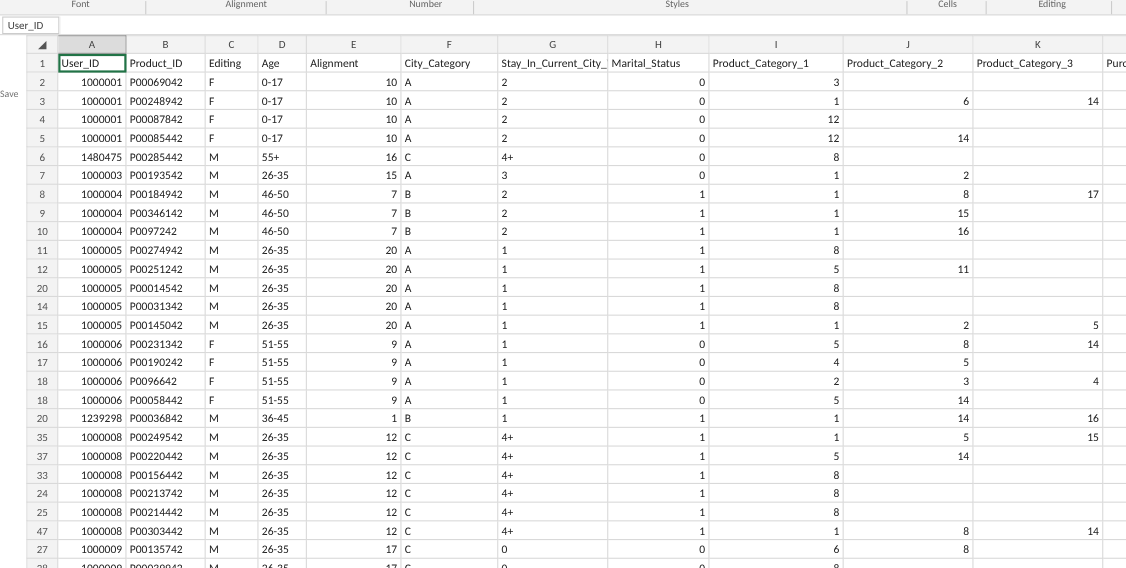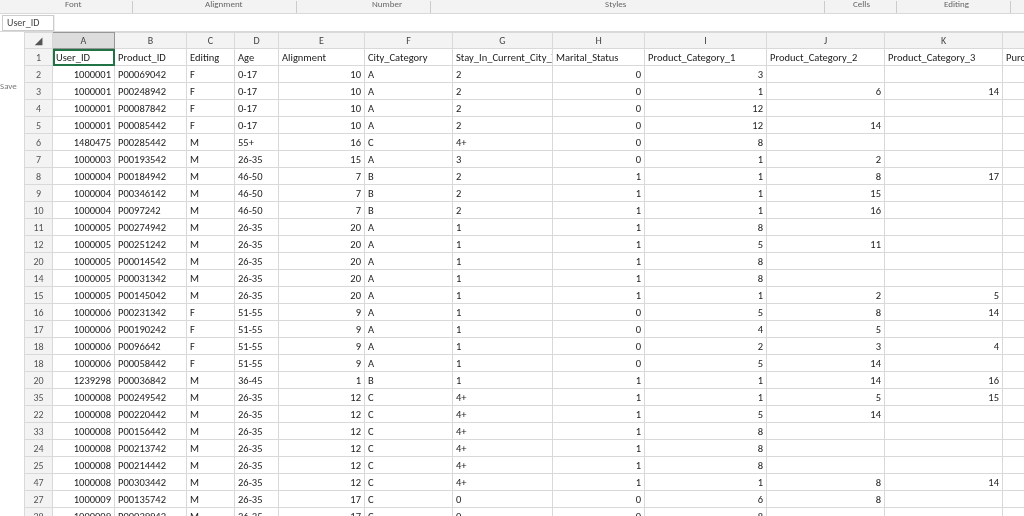--- a/index.html
+++ b/index.html
@@ -493,21 +493,21 @@
           <td>12</td>
           <td class="txt">C</td>
           <td class="txt">4+</td>
           <td>1</td>
           <td>1</td>
           <td>5</td>
           <td>15</td>
           <td>19614</td>
         </tr>
         <tr>
-          <td class="rownum">22</td>
+          <td class="rownum">37</td>
           <td>1000008</td>
           <td class="txt">P00220442</td>
           <td class="txt">M</td>
           <td class="txt">26-35</td>
           <td>12</td>
           <td class="txt">C</td>
           <td class="txt">4+</td>
           <td>1</td>
           <td>5</td>
           <td>14</td>

